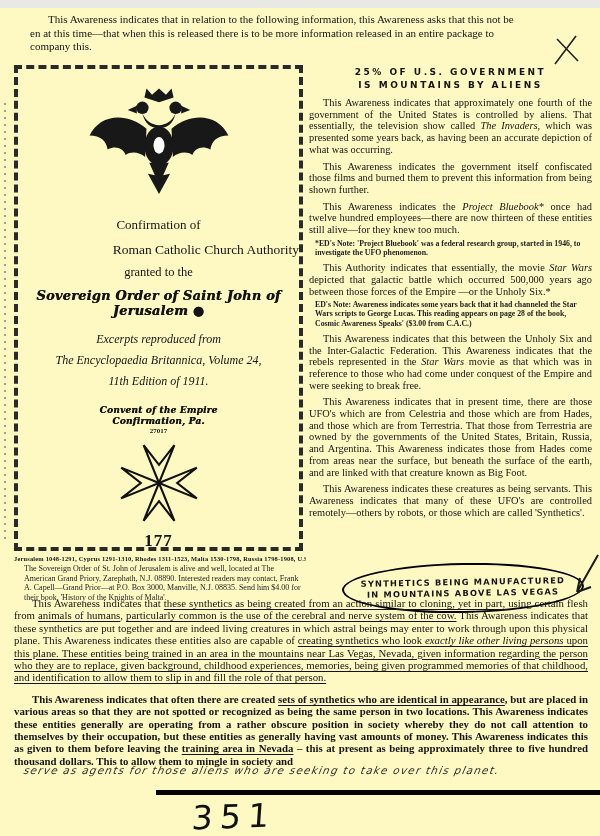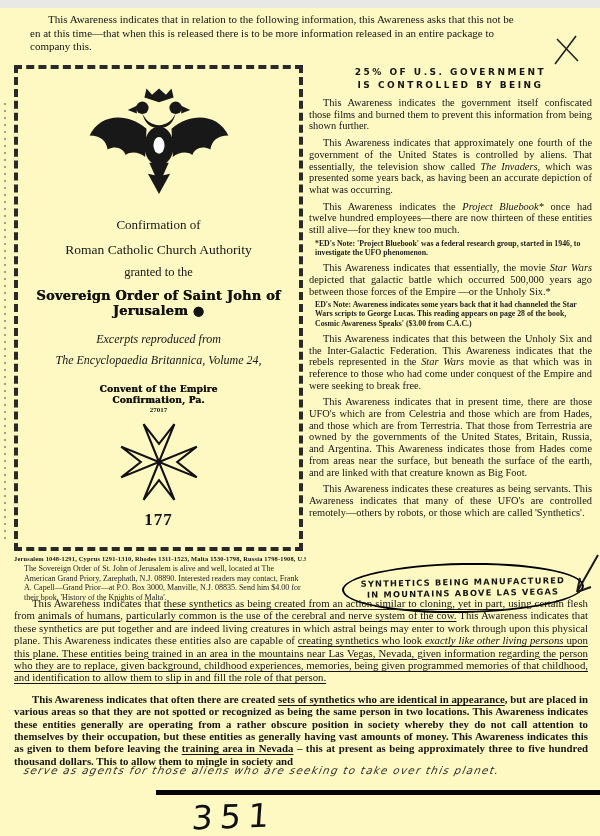--- a/index.html
+++ b/index.html
@@ -10,24 +10,24 @@
   .top-note{position:absolute;left:30px;top:5px;width:548px;margin:0;
             font-size:11px;line-height:13.5px;white-space:pre-line;text-indent:18px;}
 
   .xmark{position:absolute;left:552px;top:26px;}
 
   
   .cert-box{position:absolute;left:14px;top:57px;width:281px;height:478px;
             border:4px dashed #2a2a2a;text-align:center;}
   .eagle{display:block;margin:18px auto 0;}
   .c-line1{font-size:13px;margin-top:12px;}
-  .c-line2{font-size:13.5px;margin-top:9px;}
+  .c-line2{font-size:13.5px;margin-top:9px;text-align:right;}
   .c-line3{font-size:12.5px;margin-top:7px;}
   .gothic{font-family:"DejaVu Serif",serif;font-weight:700;letter-spacing:.2px;
-          text-shadow:.4px 0 currentColor;}
+          text-shadow:.4px 0 currentColor;font-style:italic;}
   .c-order{font-size:13px;margin-top:8px;}
   .c-knights{font-size:10.5px;margin-top:2px;}
   .c-it{font-style:italic;font-size:12px;}
   .c-ex1{margin-top:14px;}
   .c-ex2{margin-top:6px;}
   .c-ex3{margin-top:6px;}
   .c-conv1{font-size:9px;margin-top:16px;}
   .c-conv2{font-size:9px;margin-top:1px;}
   .c-zip{font-size:7px;font-weight:700;margin-top:1px;}
   .mcross{display:block;margin:6px auto 0;}
@@ -102,20 +102,21 @@
       </g>
       <ellipse cx="110" cy="84" rx="8" ry="12" fill="#fcfcfa"></ellipse>
     </svg>
 
     <div class="c-line1">Confirmation of</div>
     <div class="c-line2">Roman Catholic Church Authority</div>
     <div class="c-line3">granted to the</div>
     <div class="c-order gothic">Sovereign Order of Saint John of Jerusalem ●</div>
     <div class="c-it c-ex1">Excerpts reproduced from</div>
     <div class="c-it c-ex2">The Encyclopaedia Britannica, Volume 24,</div>
+    <div class="c-it c-ex3">11th Edition of 1911.</div>
     <div class="c-conv1 gothic">Convent of the Empire</div>
     <div class="c-conv2 gothic">Confirmation, Pa.</div>
     <div class="c-zip">27017</div>
 
     <svg class="mcross" viewBox="0 0 120 120" width="84" height="84">
       <g fill="none" stroke="#111" stroke-width="3">
         <path d="M60,60 L38,6 L60,34 L82,6 Z"></path>
         <path d="M60,60 L38,114 L60,86 L82,114 Z"></path>
         <path d="M60,60 L6,38 L34,60 L6,82 Z"></path>
         <path d="M60,60 L114,38 L86,60 L114,82 Z"></path>
@@ -126,27 +127,27 @@
   </div>
 
   <div class="caption">
     <div class="caption-dates">Jerusalem 1048-1291, Cyprus 1291-1310, Rhodes 1311-1523, Malta 1530-1798, Russia 1798-1908, U.S.A.</div>
     <div class="caption-body">The Sovereign Order of St. John of Jerusalem is alive and well, located at The American Grand Priory, Zarephath, N.J. 08890. Interested readers may contact, Frank A. Capell—Grand Prior—at P.O. Box 3000, Manville, N.J. 08835. Send him $4.00 for their book, 'History of the Knights of Malta'.</div>
   </div>
 
   <div class="article">
     <div class="art-heading">
       <div>25% OF U.S. GOVERNMENT</div>
-      <div>IS CONTROLLED BY BEING</div>
+      <div>IS MOUNTAINS BY ALIENS</div>
     </div>
+    <p><span>This Awareness indicates that approximately one fourth of the government of the United States is controlled by aliens. That essentially, the television show called </span><span class="i">The Invaders</span><span>, which was presented some years back, as having been an accurate depiction of what was occurring.</span></p>
     <p><span>This Awareness indicates the government itself confiscated those films and burned them to prevent this information from being shown further.</span></p>
-    <p><span>This Awareness indicates that approximately one fourth of the government of the United States is controlled by aliens. That essentially, the television show called </span><span class="i">The Invaders</span><span>, which was presented some years back, as having been an accurate depiction of what was occurring.</span></p>
     <p><span>This Awareness indicates the </span><span class="i">Project Bluebook*</span><span> once had twelve hundred employees—there are now thirteen of these entities still alive—for they knew too much.</span></p>
     <p class="ed-note">*ED's Note: 'Project Bluebook' was a federal research group, started in 1946, to investigate the UFO phenomenon.</p>
-    <p><span>This Awareness indicates that essentially, the movie </span><span class="i">Star Wars</span><span> depicted that galactic battle which occurred 500,000 years ago between those forces of the Empire —or the Unholy Six.*</span></p>
+    <p><span>This Authority indicates that essentially, the movie </span><span class="i">Star Wars</span><span> depicted that galactic battle which occurred 500,000 years ago between those forces of the Empire —or the Unholy Six.*</span></p>
     <p class="ed-note">ED's Note: Awareness indicates some years back that it had channeled the Star Wars scripts to George Lucas. This reading appears on page 28 of the book, Cosmic Awareness Speaks' ($3.00 from C.A.C.)</p>
     <p><span>This Awareness indicates that this between the Unholy Six and the Inter-Galactic Federation. This Awareness indicates that the rebels represented in the </span><span class="i">Star Wars</span><span> movie as that which was in reference to those who had come under conquest of the Empire and were seeking to break free.</span></p>
     <p><span>This Awareness indicates that in present time, there are those UFO's which are from Celestria and those which are from Hades, and those which are from Terrestria. That those from Terrestria are owned by the governments of the United States, Britain, Russia, and Argentina. This Awareness indicates those from Hades come from areas near the surface, but beneath the surface of the earth, and are linked with that creature known as Big Foot.</span></p>
     <p><span>This Awareness indicates these creatures as being servants. This Awareness indicates that many of these UFO's are controlled remotely—others by robots, or those which are called 'Synthetics'.</span></p>
   </div>
 
   <div class="stamp">
     <div>SYNTHETICS BEING MANUFACTURED</div>
     <div>IN MOUNTAINS ABOVE LAS VEGAS</div>
   </div>

